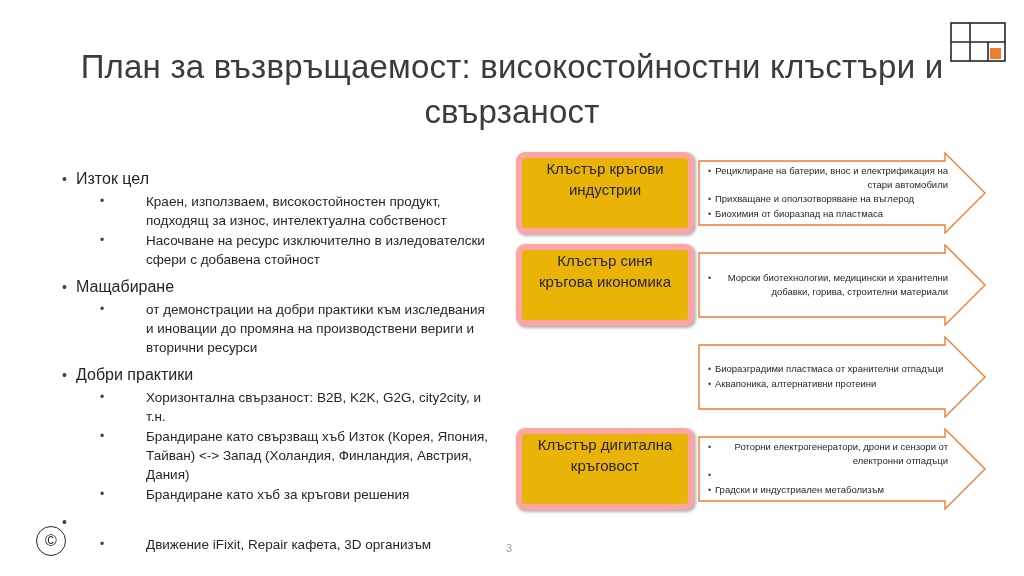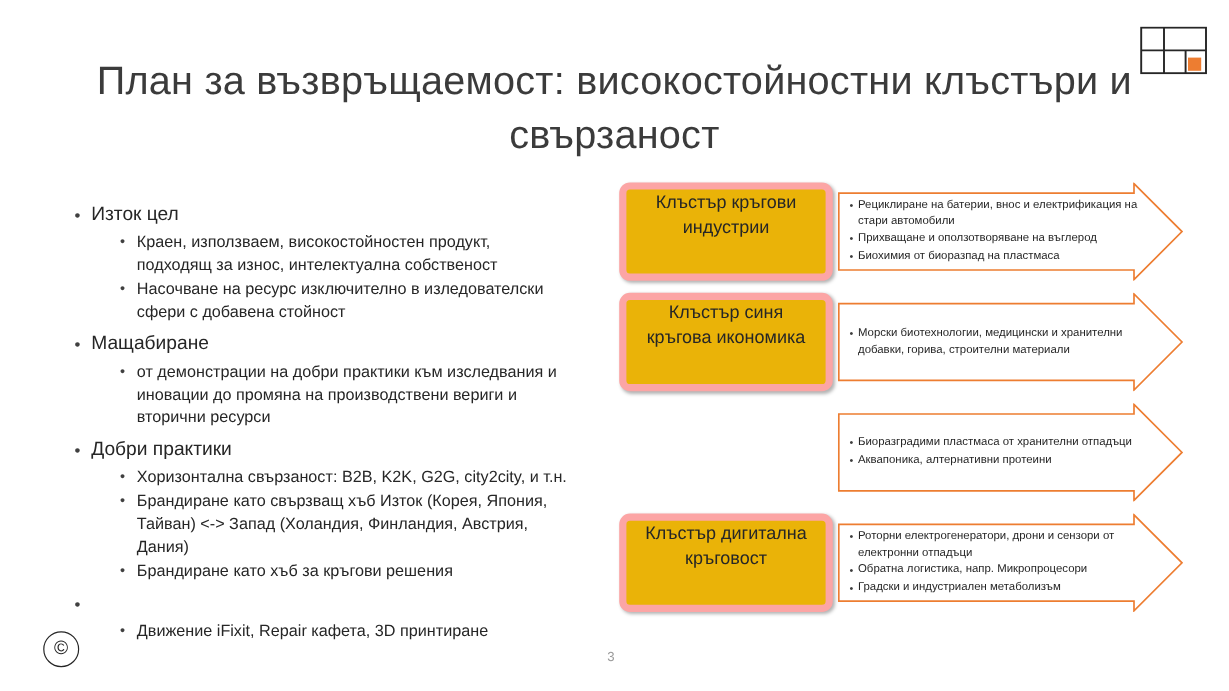--- a/index.html
+++ b/index.html
@@ -81,20 +81,21 @@
     flex: 0 0 14px;
     font-size: 12px;
     line-height: 19px;
     color: #404040;
   }
   .lvl2 .txt {
     font-size: 13.5px;
     line-height: 19px;
     color: #262626;
     max-width: 360px;
+    margin-left: 32px;
   }
   .grp { margin-bottom: 7px; }
 
   
   .clusters {
     position: absolute;
     left: 516px;
     top: 152px;
     width: 470px;
     height: 375px;
@@ -160,20 +161,21 @@
     flex: 0 0 7px;
     width: 7px;
     font-size: 9px;
     line-height: 14px;
     color: #404040;
   }
   .arrowtext .ai .t {
     font-size: 9.5px;
     line-height: 13.5px;
     color: #262626;
+    text-align: right;
   }
 
   
   .page-number {
     position: absolute;
     left: 506px;
     top: 542px;
     font-size: 11px;
     color: #9a9a9a;
   }
@@ -255,21 +257,21 @@
         <span class="txt">Брандиране като хъб за кръгови решения</span>
       </div>
     </div>
 
     <div class="grp">
       <div class="lvl1">
         <span class="dot">•</span>
       </div>
       <div class="lvl2">
         <span class="dash">•</span>
-        <span class="txt">Движение iFixit, Repair кафета, 3D принтиране</span>
+        <span class="txt">Движение iFixit, Repair кафета, 3D организъм</span>
       </div>
     </div>
 
   </div>
 
   <div class="clusters">
 
     <div class="row r0">
       <div class="boxwrap">
         <span class="label">Клъстър кръгови индустрии</span>
@@ -339,21 +341,20 @@
           <polygon points="1,9 247,9 247,1 287,41 247,81 247,73 1,73" fill="#ffffff" stroke="#ED7D31" stroke-width="1.4"></polygon>
         </svg>
       </div>
       <div class="arrowtext">
         <div class="ai">
           <span class="dot">•</span>
           <span class="t">Роторни електрогенератори,  дрони и сензори  от електронни отпадъци</span>
         </div>
         <div class="ai">
           <span class="dot">•</span>
-          <span class="t">Обратна логистика, напр. Микропроцесори</span>
         </div>
         <div class="ai">
           <span class="dot">•</span>
           <span class="t">Градски и индустриален метаболизъм</span>
         </div>
       </div>
     </div>
 
   </div>
 

